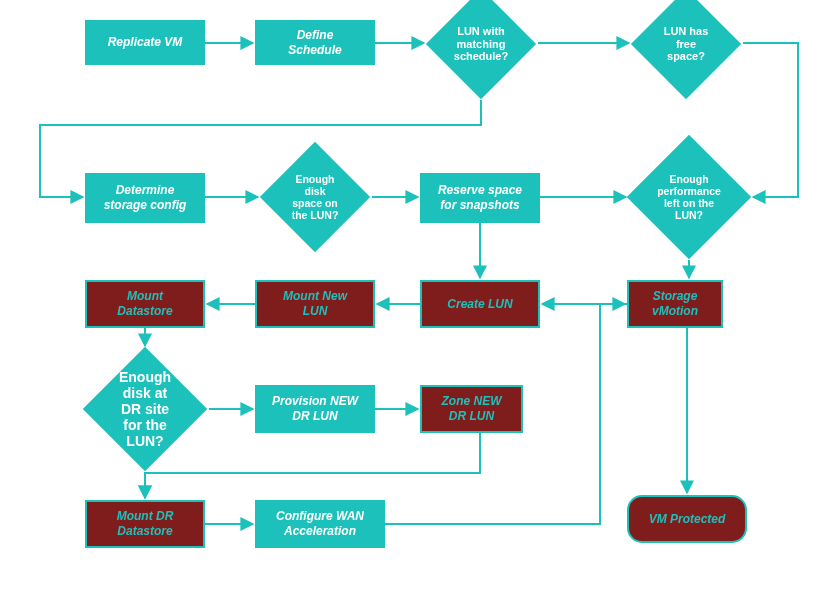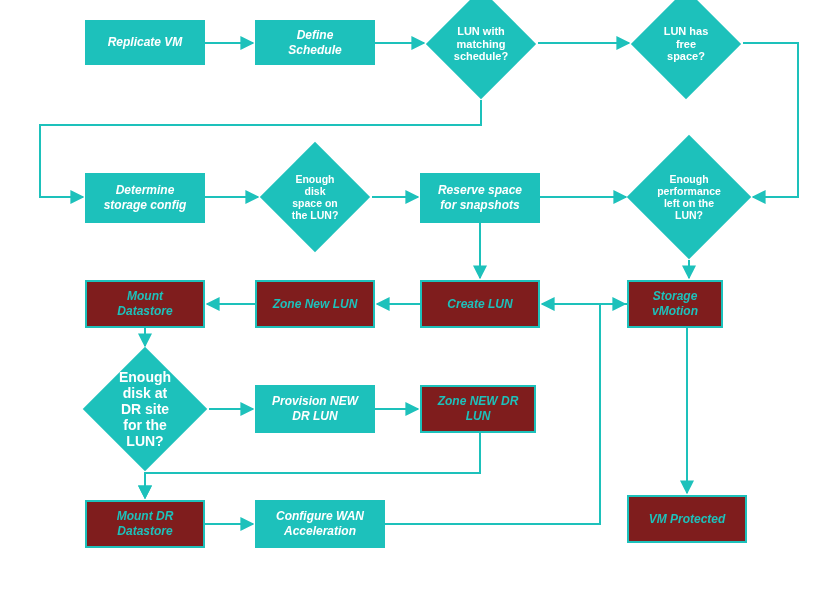--- a/index.html
+++ b/index.html
@@ -101,49 +101,49 @@
   <div class="decision"></div>
   <div class="decision-label" style="font-size:10.5px;">
       <span>Enough performance left on the LUN?</span>
     </div>
 </div>
 
 <div class="node process-outline" style="left:85px; top:280px; width:120px; height:48px;">
   <span>Mount Datastore</span>
 </div>
 <div class="node process-outline" style="left:255px; top:280px; width:120px; height:48px;">
-  <span>Zone New LUN</span>
+  <span>Mount New LUN</span>
 </div>
 <div class="node process-outline" style="left:420px; top:280px; width:120px; height:48px;">
   <span>Create LUN</span>
 </div>
 <div class="node process-outline" style="left:627px; top:280px; width:96px; height:48px;">
   <span>Storage vMotion</span>
 </div>
 
 <div class="decision-wrap" style="left:101px; top:365px; width:88px; height:88px;">
   <div class="decision"></div>
   <div class="decision-label" style="font-size:14px;">
       <span>Enough disk at DR site for the LUN?</span>
     </div>
 </div>
 <div class="node process" style="left:255px; top:385px; width:120px; height:48px;">
   <span>Provision NEW DR LUN</span>
 </div>
-<div class="node process-outline" style="left:420px; top:385px; width:116px; height:48px;">
+<div class="node process-outline" style="left:420px; top:385px; width:103px; height:48px;">
   <span>Zone NEW DR LUN</span>
 </div>
 
 <div class="node process-outline" style="left:85px; top:500px; width:120px; height:48px;">
   <span>Mount DR Datastore</span>
 </div>
 <div class="node process" style="left:255px; top:500px; width:130px; height:48px;">
   <span>Configure WAN Acceleration</span>
 </div>
-<div class="node process-outline" style="left:627px; top:495px; width:120px; height:48px;">
+<div class="node process-outline" style="left:627px; top:495px; width:120px; height:48px;border-radius:15px;">
   <span>VM Protected</span>
 </div>
 
 <svg class="arrows">
   <defs>
     <marker id="ah" viewBox="0 0 10 10" refX="9" refY="5" markerWidth="7" markerHeight="7" orient="auto-start-reverse">
       <path d="M 0 0 L 10 5 L 0 10 z" fill="#1dc1bb"></path>
     </marker>
   </defs>
   <g stroke="#1dc1bb" stroke-width="2" fill="none" marker-end="url(#ah)">

